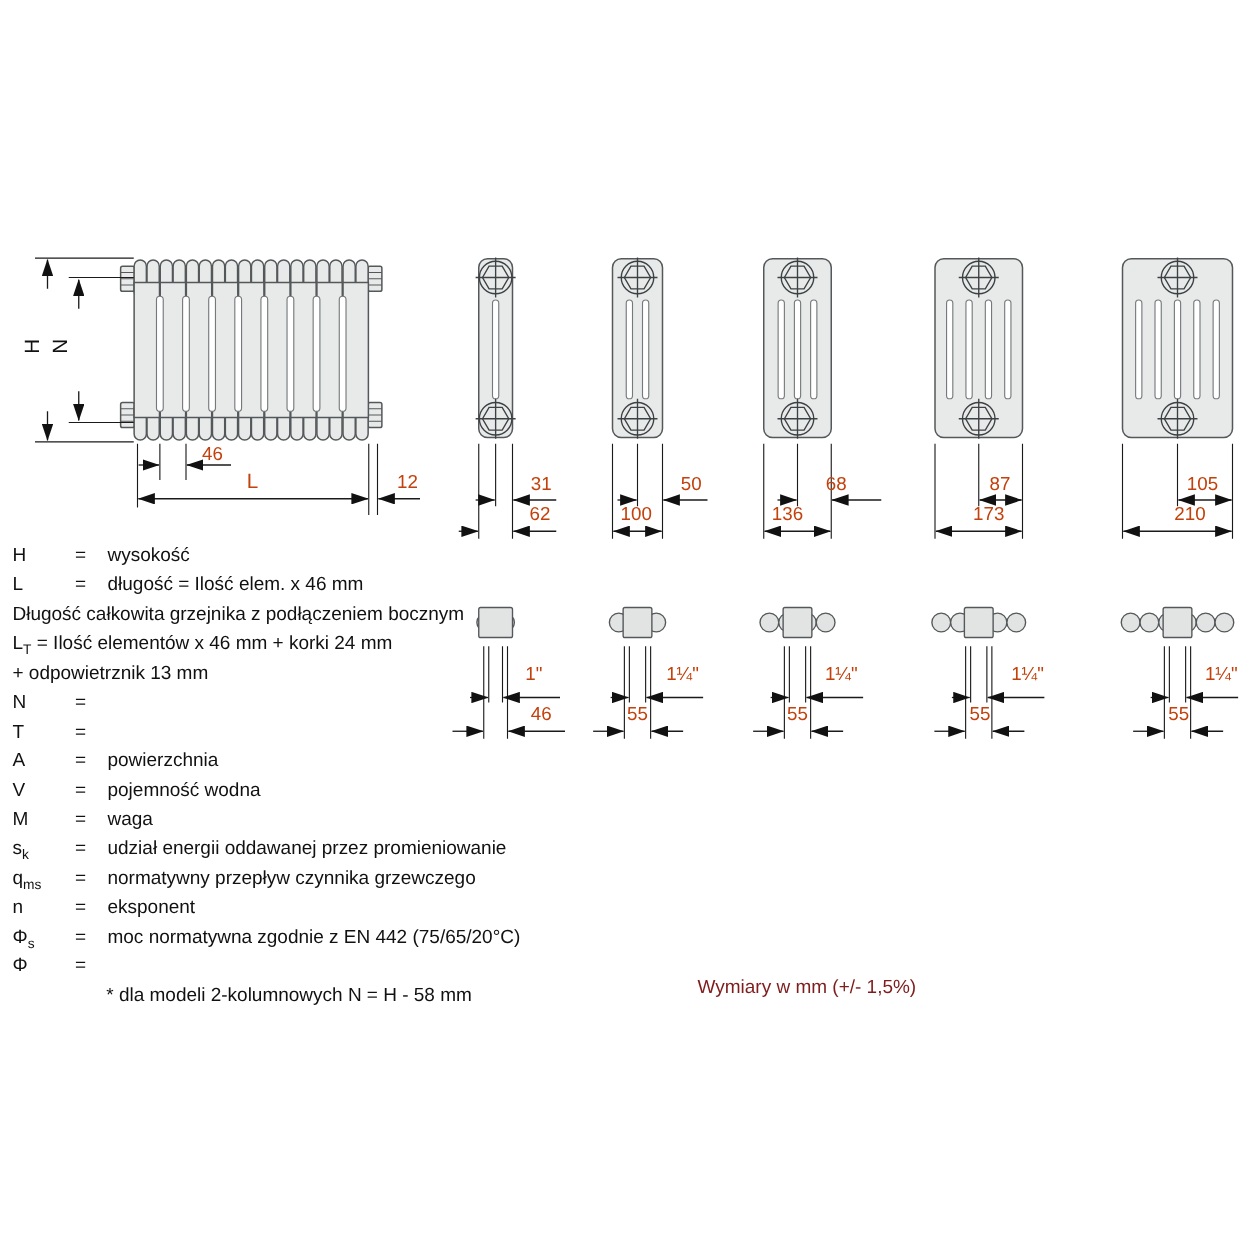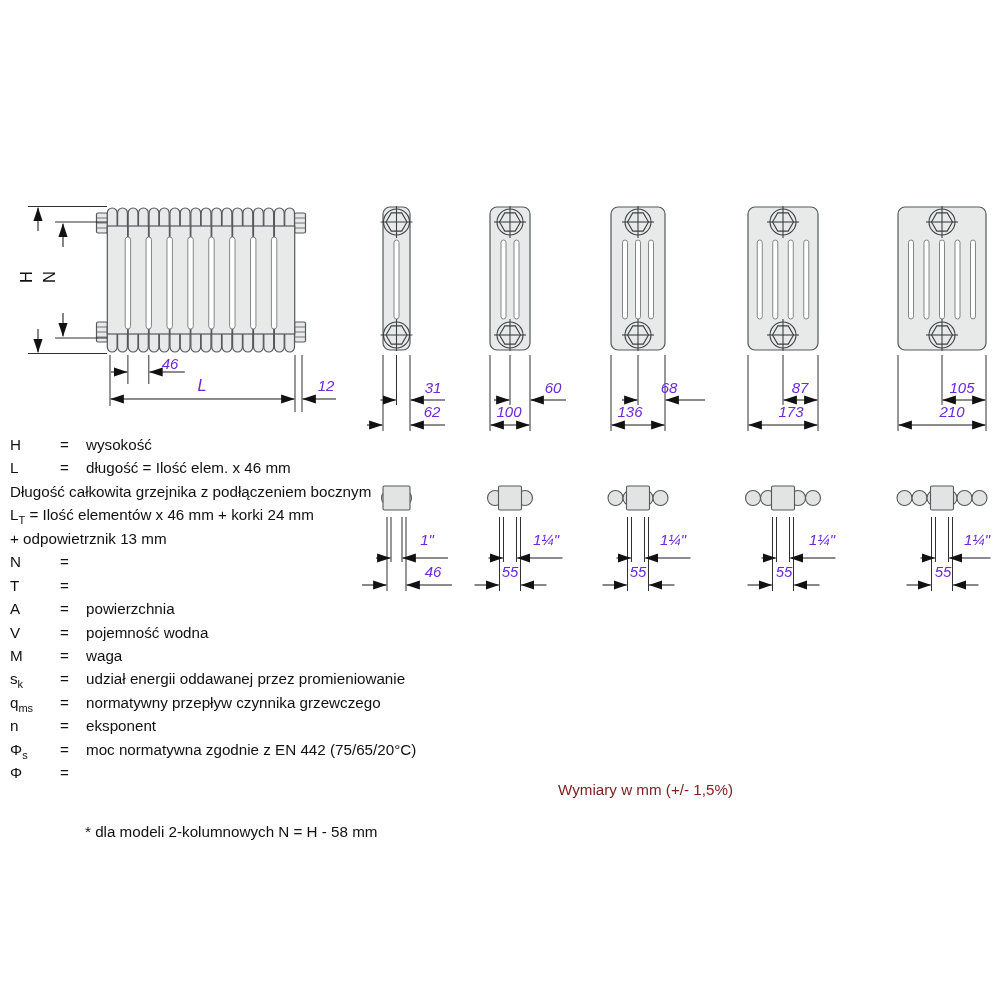--- a/index.html
+++ b/index.html
@@ -7,29 +7,29 @@
           font-family:"Liberation Sans",sans-serif;color:#111;}
   #gfx{position:absolute;left:0;top:0;}
   .bd{fill:#e8eaea;stroke:#54585a;stroke-width:1.2;}
   .bd2{fill:#e2e4e4;stroke:#54585a;stroke-width:1.1;}
   .slot{fill:#ffffff;stroke:#75797b;stroke-width:0.9;}
   .fit{fill:none;stroke:#3c4143;stroke-width:1.1;}
   .dl{stroke:#1a1a1a;stroke-width:1.05;fill:none;}
   .xl{stroke:#1a1a1a;stroke-width:0.9;}
   .ridge{stroke:#54585a;stroke-width:0.8;}
   .dimlab{position:absolute;transform:translateX(-50%);font-size:15px;line-height:15px;
-          white-space:nowrap;color:#6d28d9;font-style:italic;}
+          white-space:nowrap;color:#c2410c;}
   .biglab{font-size:16.5px;}
   .rotlab{position:absolute;font-size:16.5px;line-height:16px;transform:rotate(-90deg);
           transform-origin:center;color:#111;}
   .legend{position:absolute;left:10px;top:433px;width:490px;font-size:15.2px;color:#111;}
   .lrow{height:23.45px;line-height:23.45px;white-space:nowrap;}
   .lrow.cols{display:grid;grid-template-columns:50px 26px auto;}
   .lrow .sym{}
-  .lrow.indent{padding-left:75px;margin-top:35px;}
+  .lrow.indent{padding-left:75px;}
   sub{font-size:11px;}
   .footer{position:absolute;left:558px;top:781px;font-size:15.2px;white-space:nowrap;color:#7f1d1d;}
 </style>
 </head>
 <body>
 
 <div id="canvas">
 
   <svg id="gfx" width="1000" height="820" viewBox="0 0 1000 820">
       <defs>
@@ -302,21 +302,21 @@
     </svg>
 
   <span class="rotlab" style="left:20px;top:269px">H</span>
   <span class="rotlab" style="left:43px;top:269px">N</span>
   <span class="dimlab" style="left:170px;top:356px">46</span>
   <span class="dimlab biglab" style="left:202px;top:378px">L</span>
   <span class="dimlab" style="left:326px;top:378px">12</span>
 
   <span class="dimlab" style="left:433px;top:380px">31</span>
   <span class="dimlab" style="left:432px;top:404px">62</span>
-  <span class="dimlab" style="left:553px;top:380px">60</span>
+  <span class="dimlab" style="left:553px;top:380px">50</span>
   <span class="dimlab" style="left:509px;top:404px">100</span>
   <span class="dimlab" style="left:669px;top:380px">68</span>
   <span class="dimlab" style="left:630px;top:404px">136</span>
   <span class="dimlab" style="left:800px;top:380px">87</span>
   <span class="dimlab" style="left:791px;top:404px">173</span>
   <span class="dimlab" style="left:962px;top:380px">105</span>
   <span class="dimlab" style="left:952px;top:404px">210</span>
 
   <span class="dimlab" style="left:427px;top:532px">1"</span>
   <span class="dimlab" style="left:433px;top:564px">46</span>

